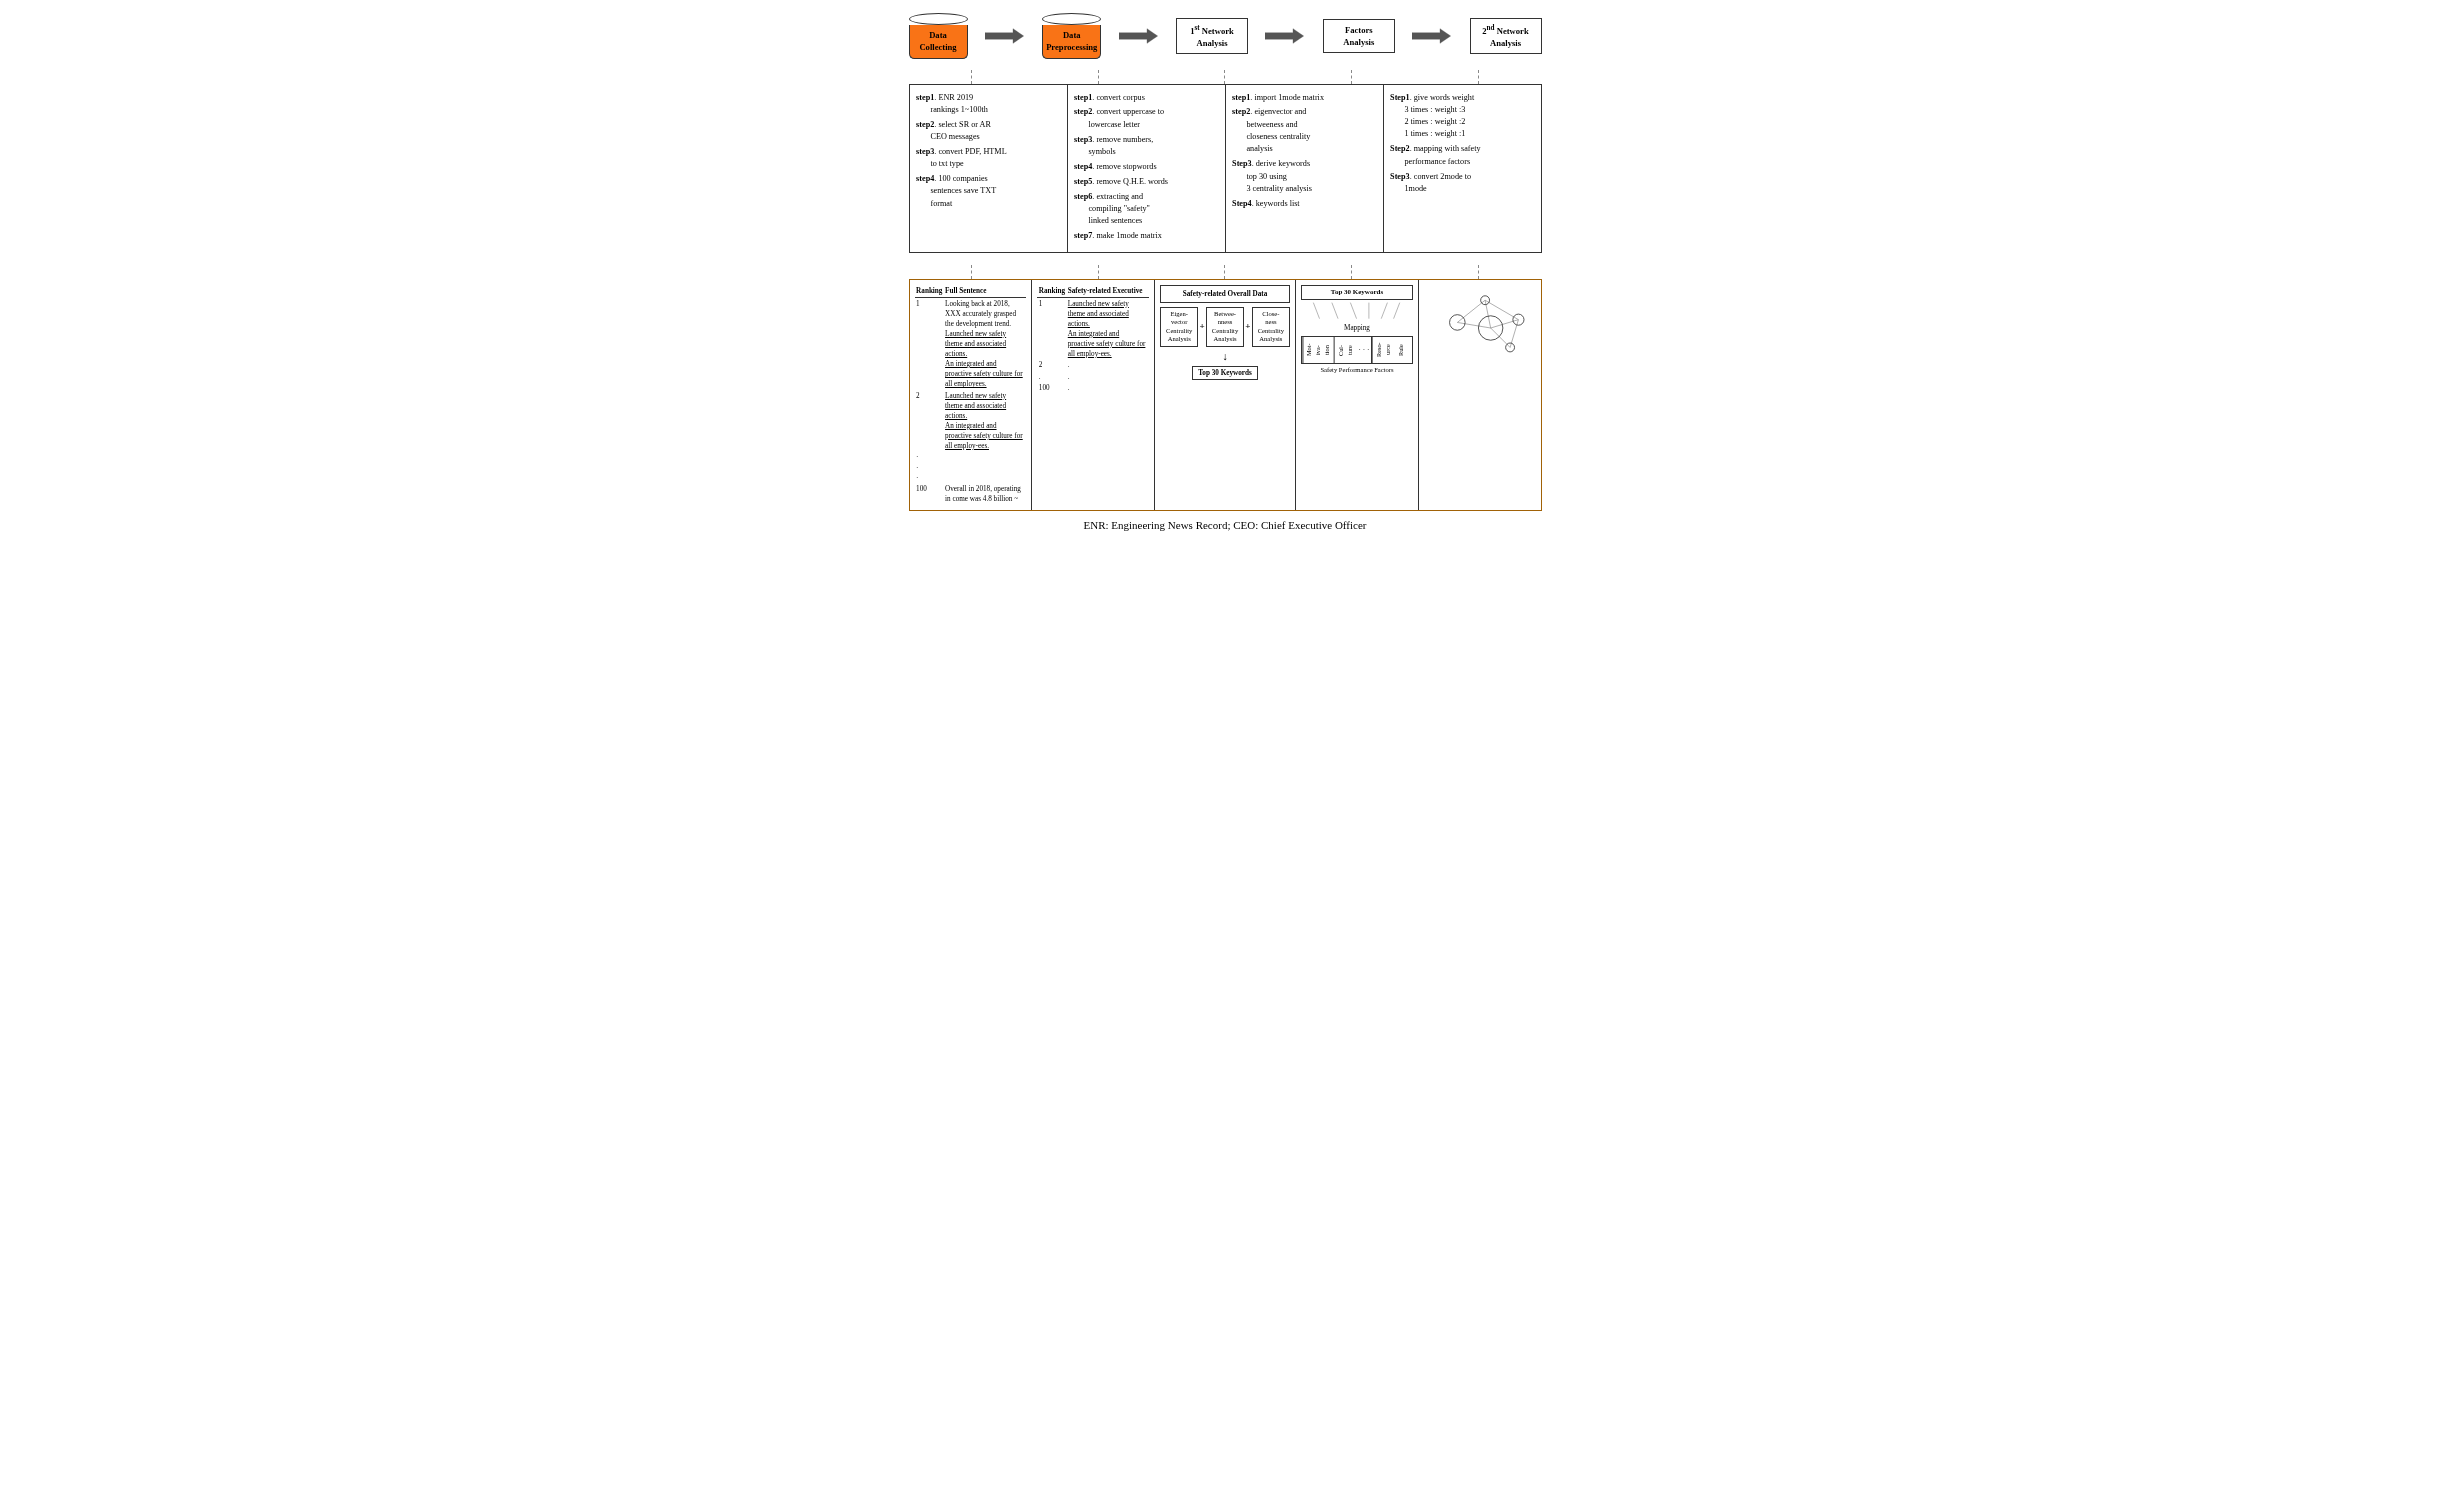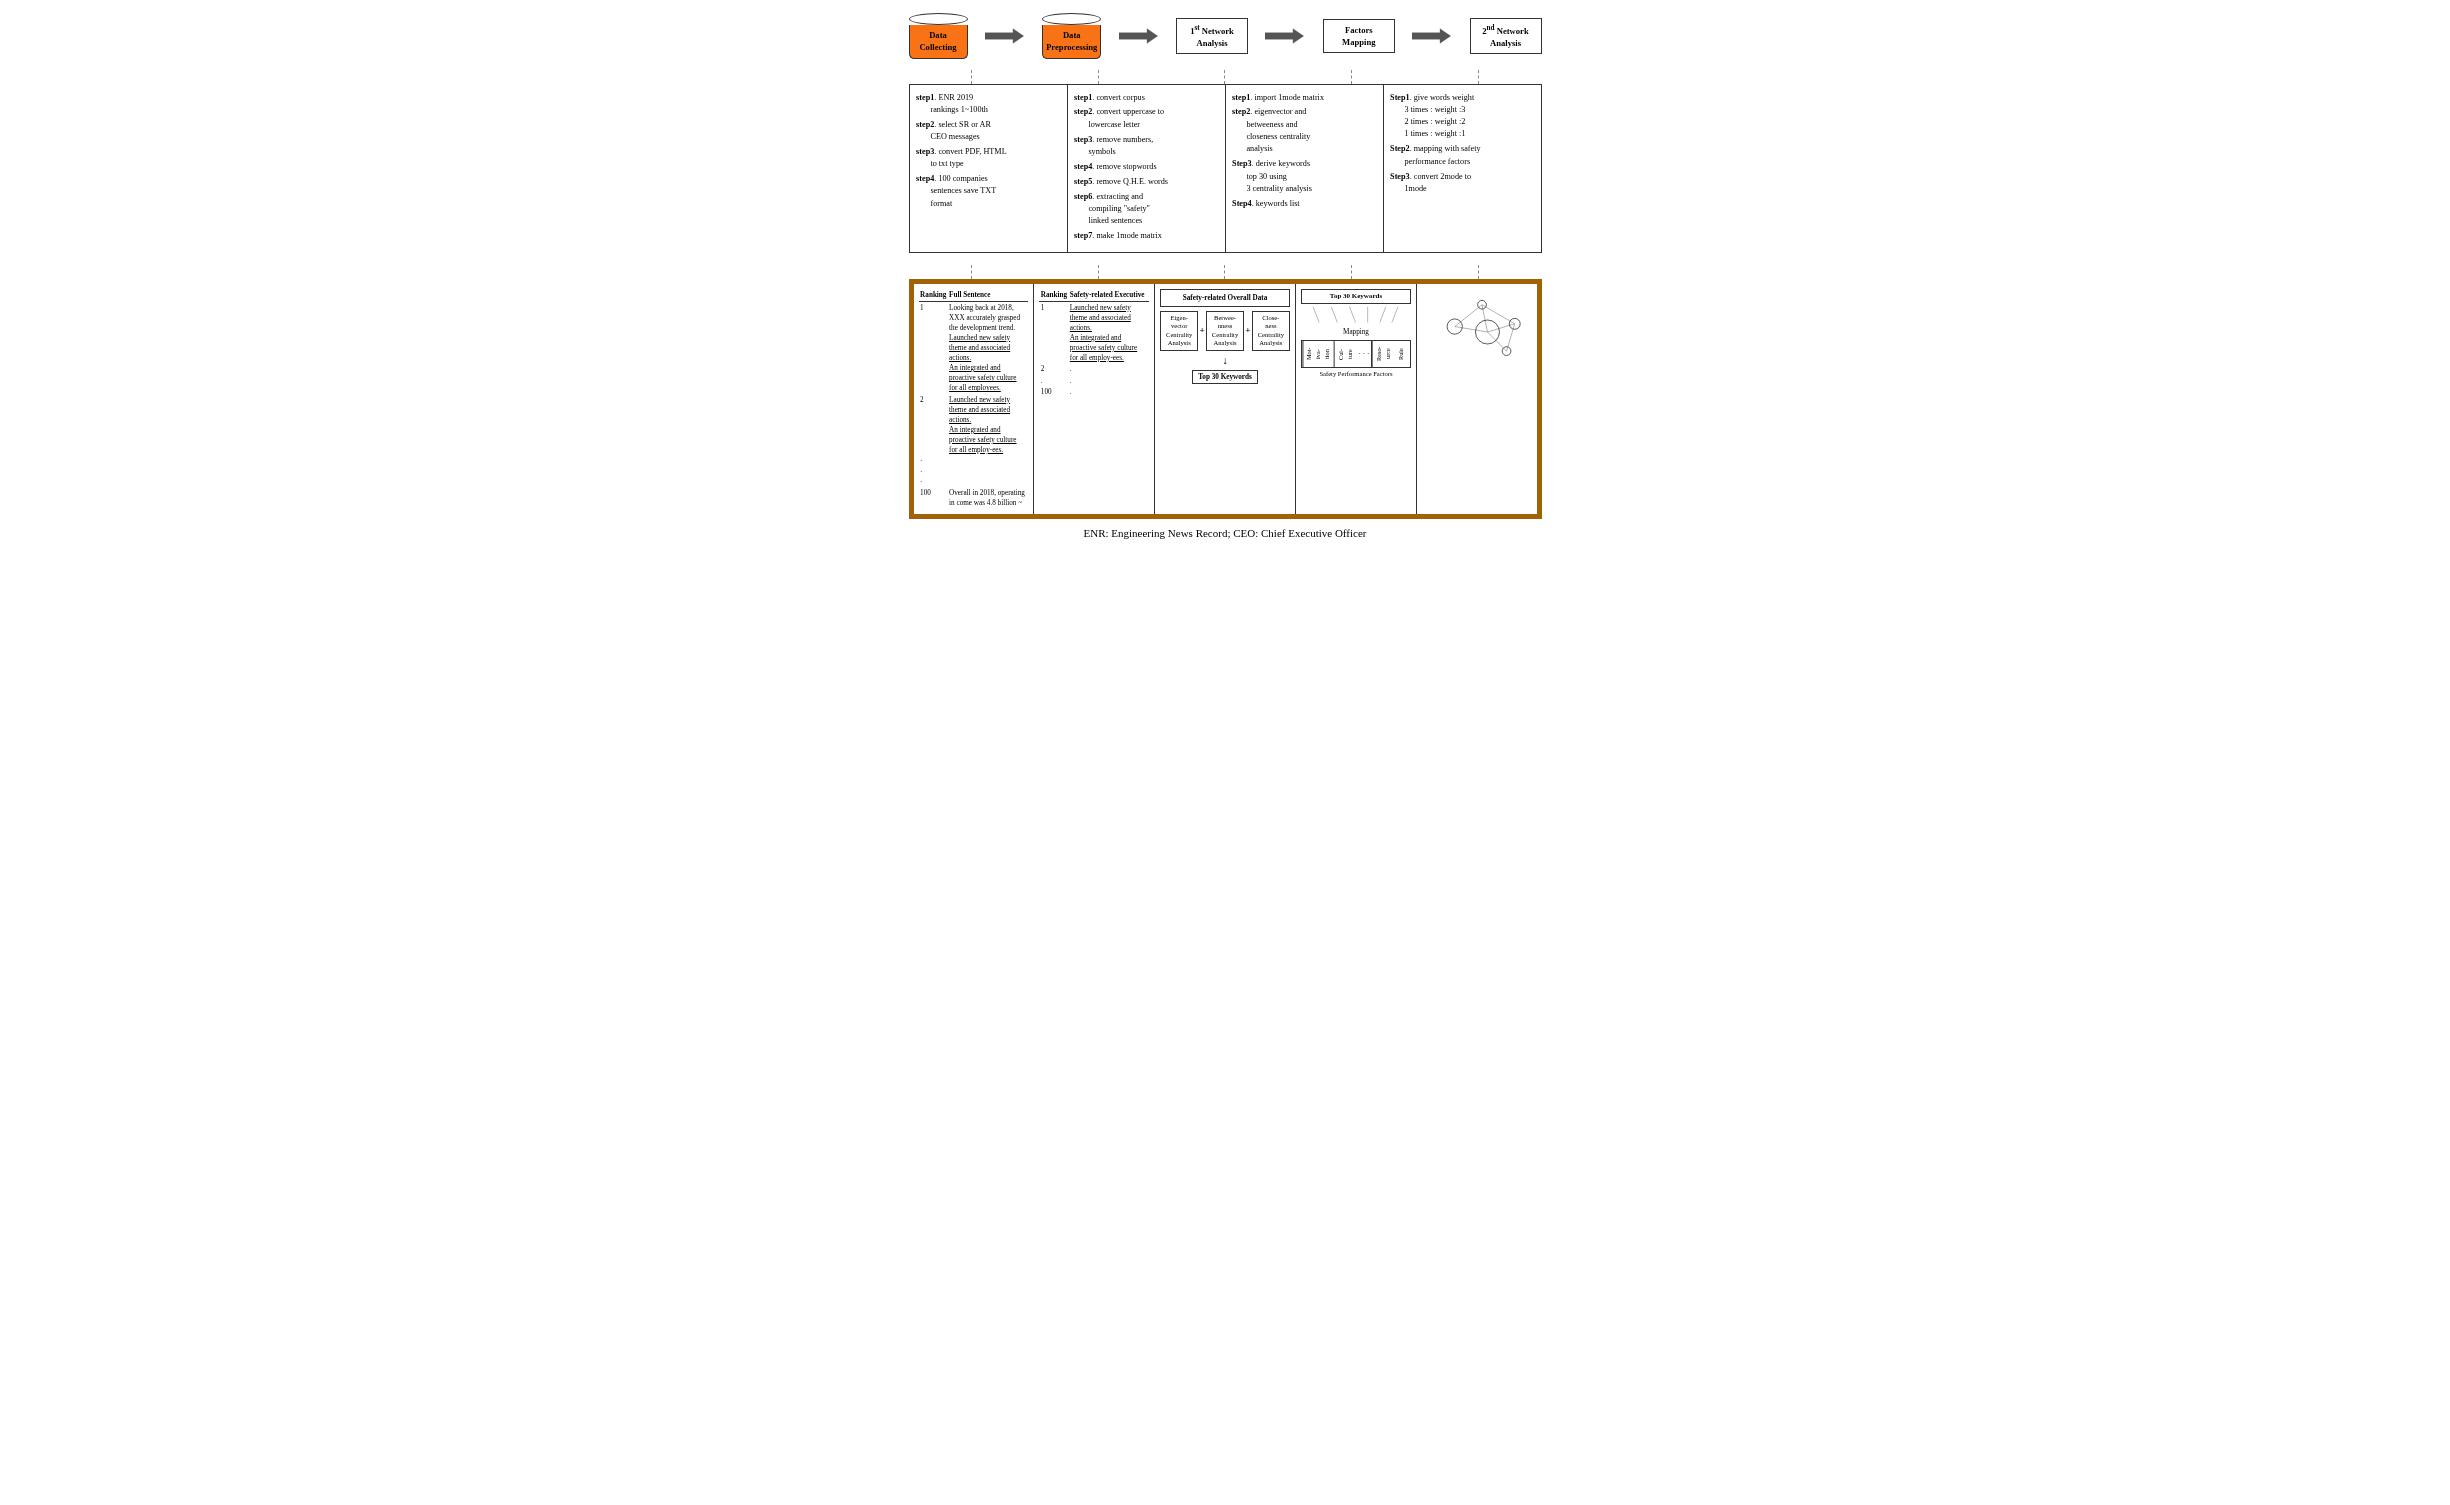--- a/index.html
+++ b/index.html
@@ -139,21 +139,21 @@
     .dashed-line-v {
       border-left: 1px dashed #888;
       height: 14.5px;
     }
 
     
     .bottom-row {
       display: flex;
       align-items: stretch;
       justify-content: space-between;
-      border: 5px solid #a16207;
+      border: 1px solid #a16207;
     }
     .bottom-box {
       flex: 1;
       border-right: 1px solid #333;
       padding: 5.3px 5.3px;
       min-height: 119px;
       font-size: 7.6px;
       line-height: 1.4;
     }
     .bottom-box:last-child {
@@ -320,21 +320,21 @@
 
     <div class="arrow">
       <svg class="arrow-svg" viewBox="0 0 60 30">
         <polygon points="0,10 42,10 42,4 58,15 42,26 42,20 0,20" fill="#555" stroke="#555" stroke-width="0.5"></polygon>
       </svg>
     </div>
 
     <div class="top-item">
       <div class="rect-box">
         <span class="rect-label" style="white-space:pre-line">Factors
-Mapping</span>
+Analysis</span>
       </div>
     </div>
 
     <div class="arrow">
       <svg class="arrow-svg" viewBox="0 0 60 30">
         <polygon points="0,10 42,10 42,4 58,15 42,26 42,20 0,20" fill="#555" stroke="#555" stroke-width="0.5"></polygon>
       </svg>
     </div>
 
     <div class="top-item">

